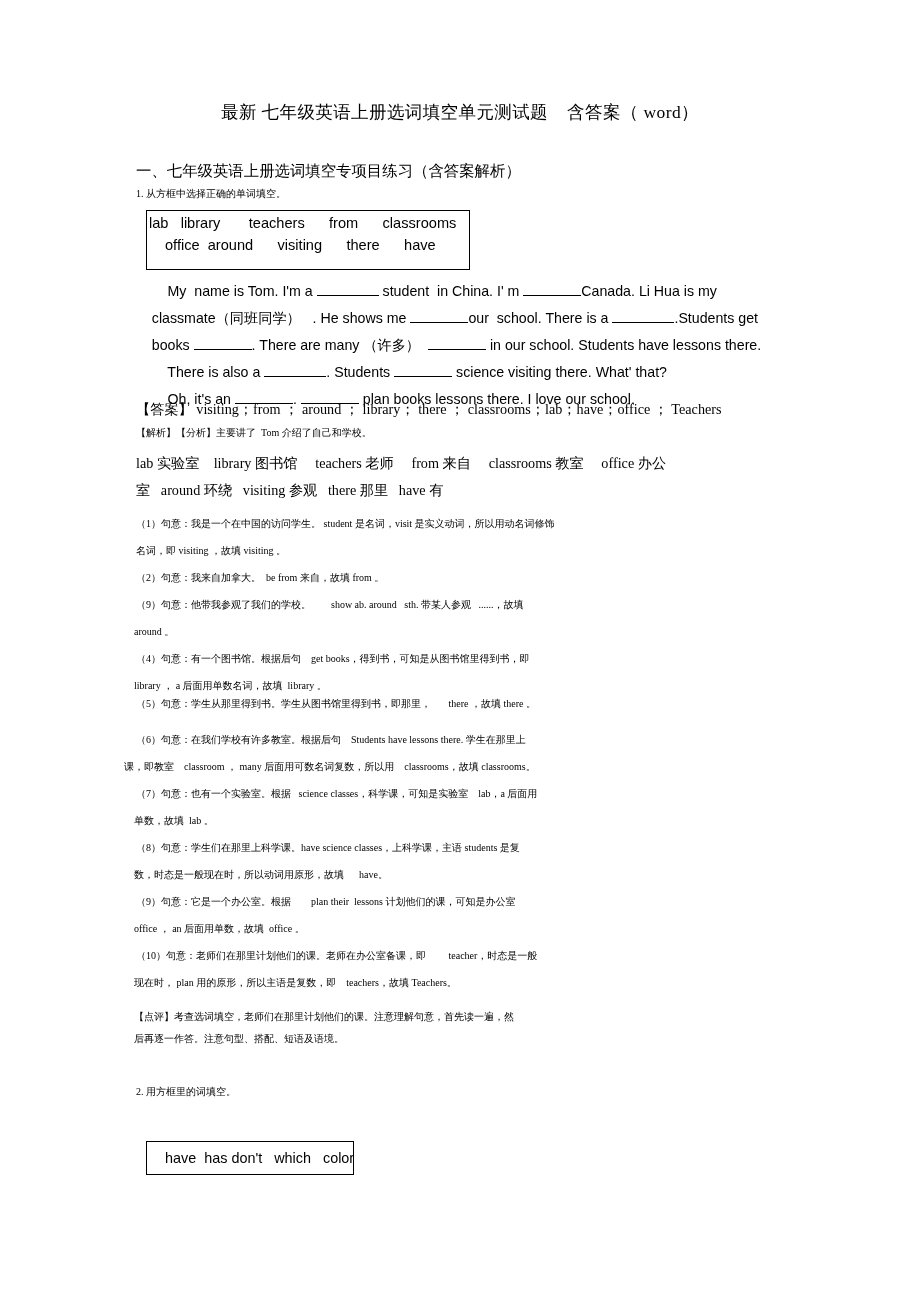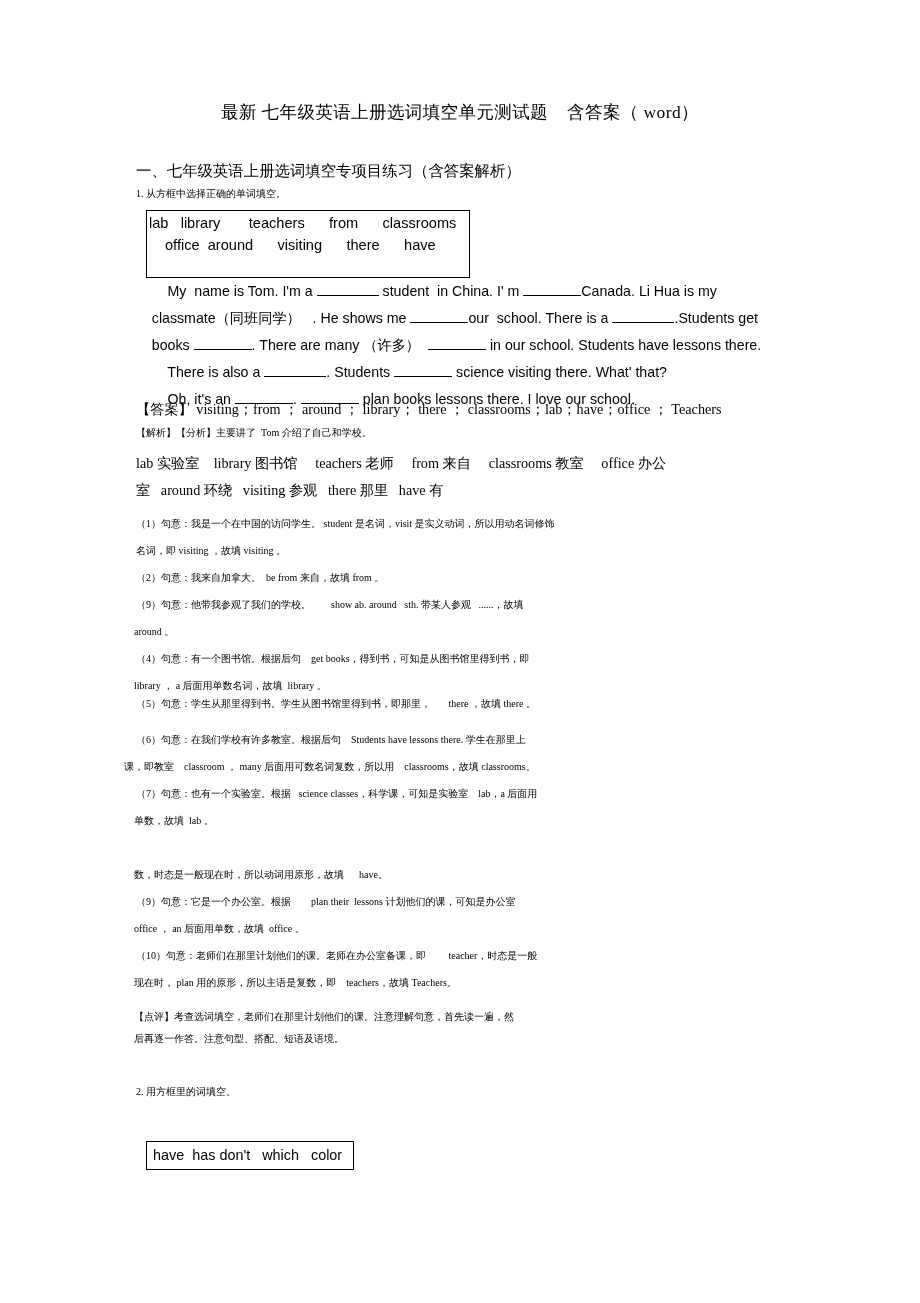--- a/index.html
+++ b/index.html
@@ -72,32 +72,32 @@
     display: block;
     white-space: pre;
     font-family: "Liberation Sans", "DejaVu Sans", sans-serif;
     font-size: 14.6px;
     line-height: 1.0;
   }
   #wordbox-1 {
     left: 146px;
     top: 210px;
     width: 324px;
-    height: 68px;
+    height: 60px;
     padding: 5px 0 0 0;
   }
   #wordbox-1 .r1 { padding-left: 2px;  margin-bottom: 7px; }
   #wordbox-1 .r2 { padding-left: 18px; }
 
   #wordbox-2 {
     left: 146px;
     top: 1141px;
     width: 208px;
     height: 29px;
-    padding: 4px;
+    padding: 16px;
     display: flex;
     align-items: center;
   }
   #wordbox-2 .r1 { padding-left: 2px; font-size: 14.4px; }
 
   
   .blank {
     display: inline-block;
     border-bottom: 1px solid #000;
     vertical-align: baseline;
@@ -160,20 +160,21 @@
   <div class="ln" style="top:680px; left:134px;">library ， a 后面用单数名词，故填  library 。</div>
 
   <div class="ln" style="top:686px;margin-top:12px;">（5）句意：学生从那里得到书。学生从图书馆里得到书，即那里，       there ，故填 there 。</div>
 
   <div class="ln" style="top:734px;">（6）句意：在我们学校有许多教室。根据后句    Students have lessons there. 学生在那里上</div>
   <div class="ln wide" style="top:761px; left:124px; width:672px;">课，即教室    classroom ， many 后面用可数名词复数，所以用    classrooms，故填 classrooms。</div>
 
   <div class="ln" style="top:788px;">（7）句意：也有一个实验室。根据   science classes，科学课，可知是实验室    lab，a 后面用</div>
   <div class="ln" style="top:815px; left:134px;">单数，故填  lab 。</div>
 
+  <div class="ln" style="top:842px;">（8）句意：学生们在那里上科学课。have science classes，上科学课，主语 students 是复</div>
   <div class="ln" style="top:869px; left:134px;">数，时态是一般现在时，所以动词用原形，故填      have。</div>
 
   <div class="ln" style="top:896px;">（9）句意：它是一个办公室。根据        plan their  lessons 计划他们的课，可知是办公室</div>
   <div class="ln" style="top:923px; left:134px;">office ， an 后面用单数，故填  office 。</div>
 
   <div class="ln" style="top:950px;">（10）句意：老师们在那里计划他们的课。老师在办公室备课，即         teacher，时态是一般</div>
   <div class="ln" style="top:977px; left:134px;">现在时， plan 用的原形，所以主语是复数，即    teachers，故填 Teachers。</div>
 
   <div class="ln" style="top:1011px; left:134px;">【点评】考查选词填空，老师们在那里计划他们的课。注意理解句意，首先读一遍，然</div>
   <div class="ln" style="top:1033px; left:134px;">后再逐一作答。注意句型、搭配、短语及语境。</div>

